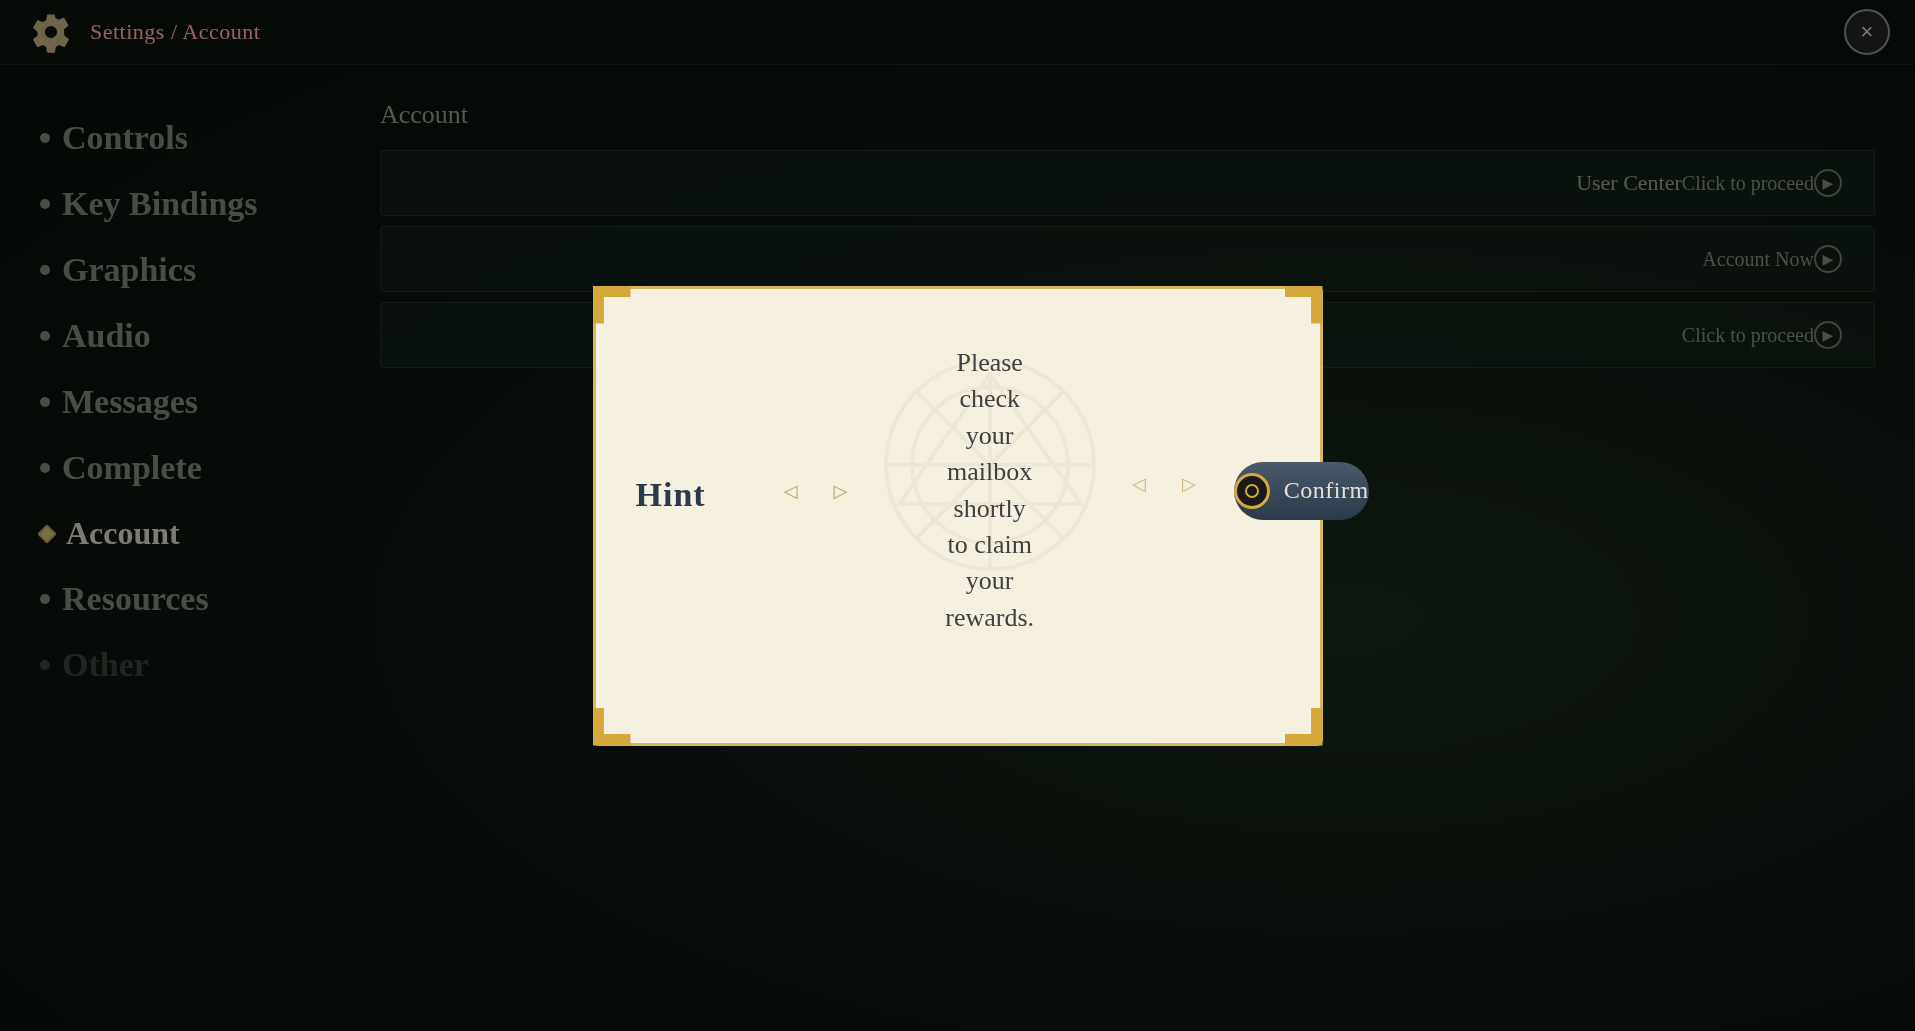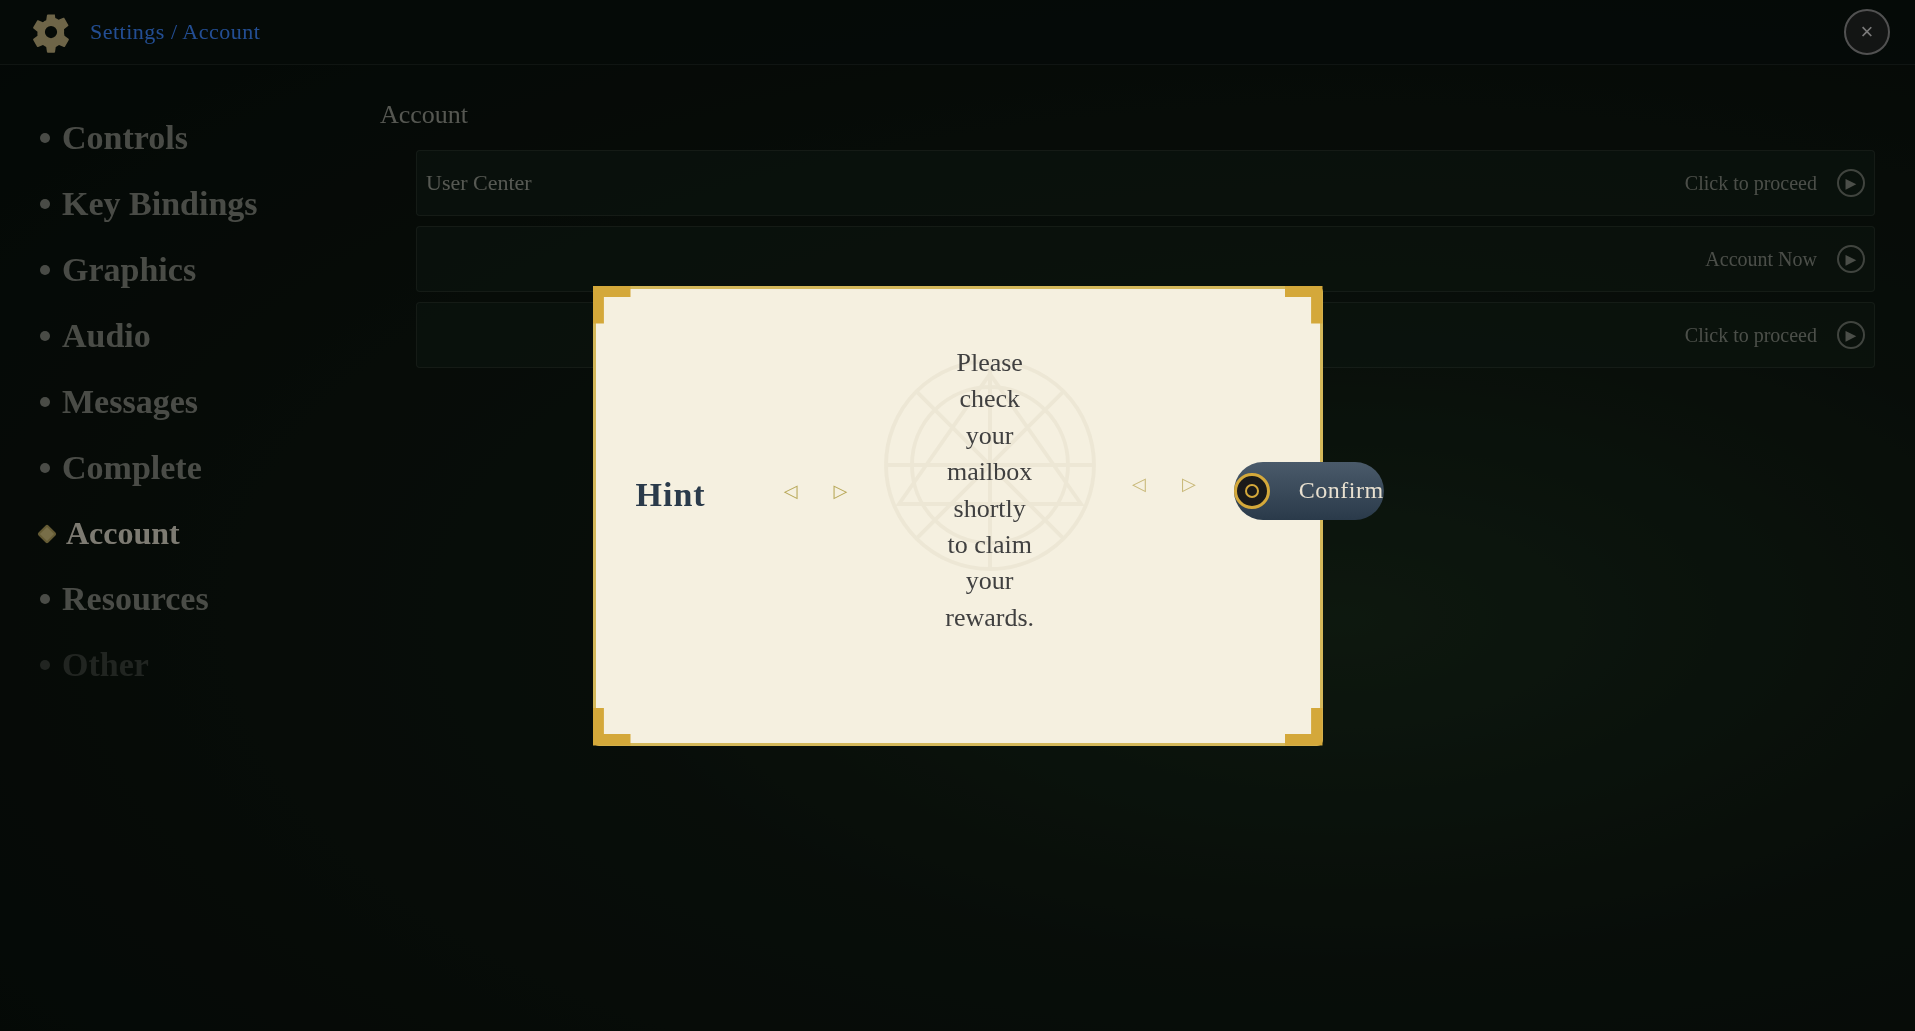--- a/index.html
+++ b/index.html
@@ -44,21 +44,21 @@
     }
 
     .gear-icon {
       width: 42px;
       height: 42px;
       margin-right: 18px;
       color: #b8a878;
     }
 
     .breadcrumb {
-      color: #3b82f6;
+      color: #fca5a5;
       font-size: 22px;
       font-family: 'Georgia', serif;
       letter-spacing: 0.5px;
     }
 
     .close-btn {
       position: absolute;
       right: 25px;
       top: 50%;
       transform: translateY(-50%);
@@ -135,35 +135,34 @@
     .section-title {
       color: rgba(200,200,190,0.7);
       font-size: 26px;
       margin-bottom: 20px;
       font-family: 'Georgia', serif;
     }
 
     .settings-row {
       display: flex;
       align-items: center;
-      justify-content: space-between;
+      justify-content: flex-end;
       background: rgba(20,35,25,0.6);
       border: 1px solid rgba(255,255,255,0.08);
       border-radius: 4px;
-      padding: 18px 9px;
+      padding: 18px 32px;
       margin-bottom: 10px;
       color: rgba(200,200,190,0.7);
       font-size: 22px;
-      margin-left: 36px;
     }
 
     .settings-row-btn {
       display: flex;
       align-items: center;
-      gap: 20px;
+      gap: 0;
       color: rgba(200,200,190,0.6);
       font-size: 20px;
       cursor: pointer;
     }
 
     .arrow-circle {
       width: 28px;
       height: 28px;
       border-radius: 50%;
       border: 2px solid rgba(200,200,190,0.5);
@@ -330,21 +329,21 @@
     .confirm-btn {
       width: 280px;
       height: 58px;
       background: linear-gradient(to bottom, #4a5a6a, #2a3a4a);
       border-radius: 30px;
       border: none;
       display: flex;
       align-items: center;
       justify-content: center;
       cursor: pointer;
-      gap: 29px;
+      gap: 14px;
       position: relative;
     }
 
     .confirm-btn-circle {
       width: 36px;
       height: 36px;
       border-radius: 50%;
       background: #1a1a1a;
       border: 3px solid #d4a83a;
       display: flex;

